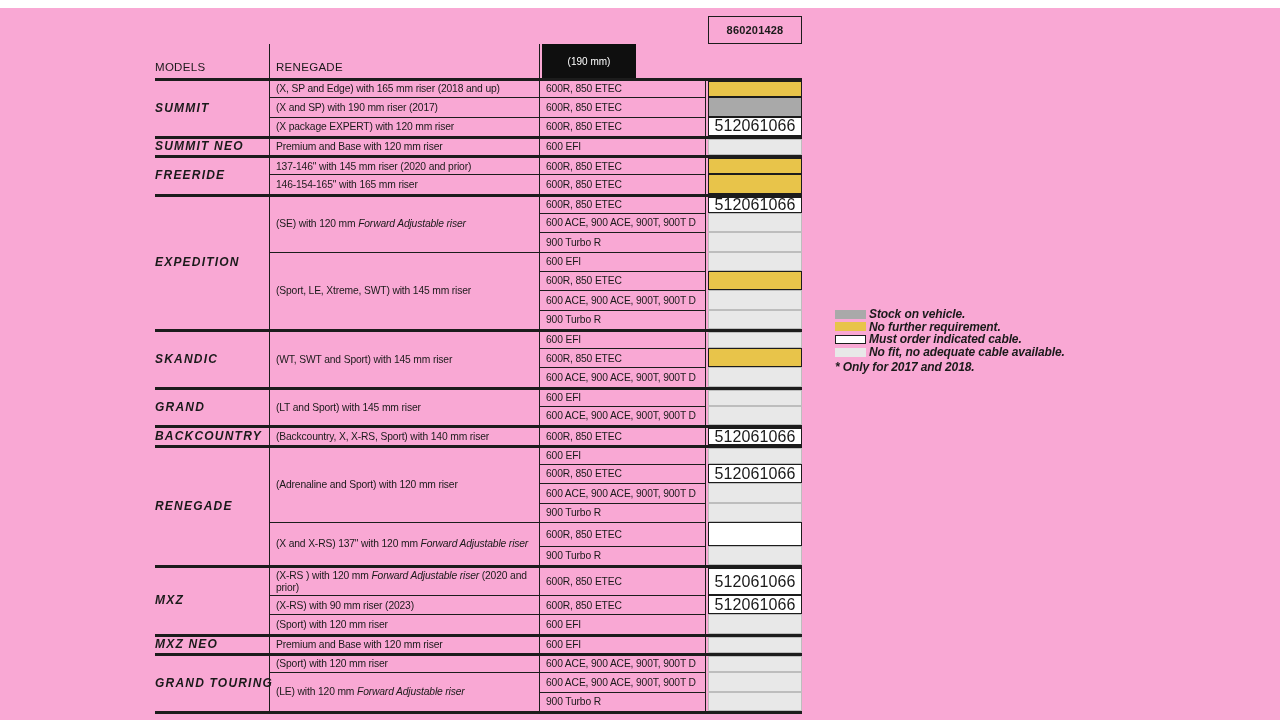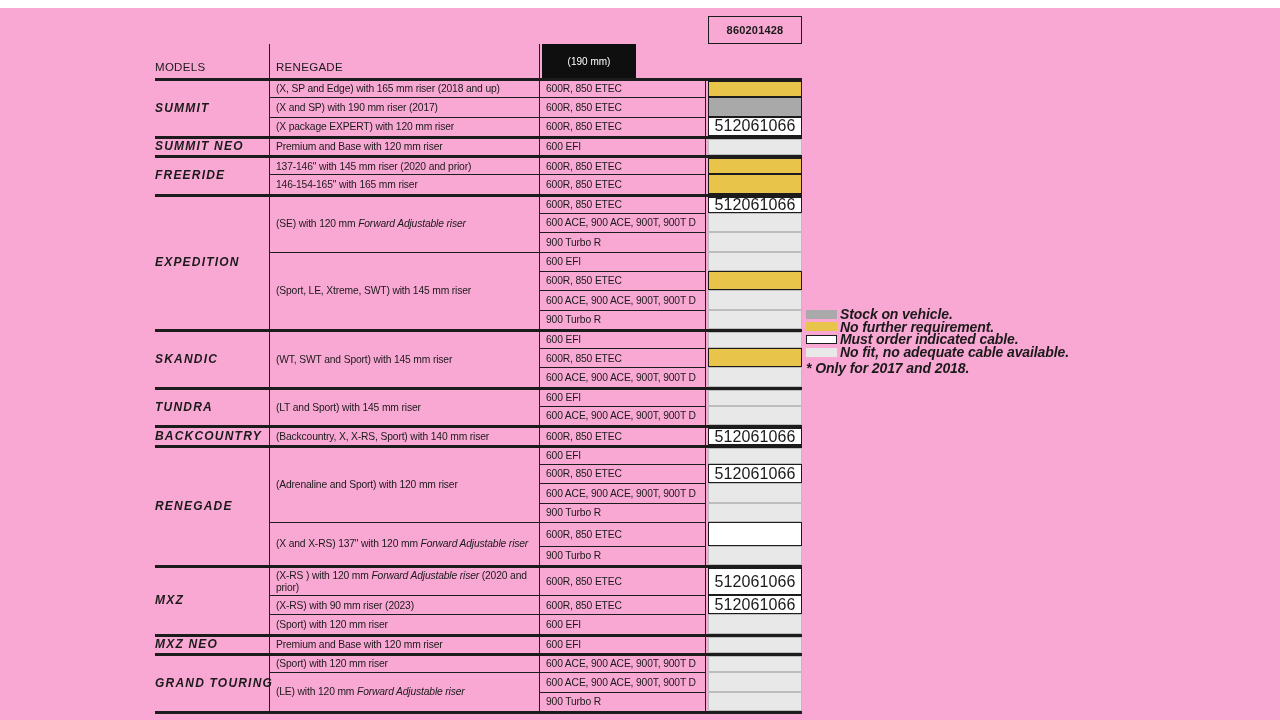--- a/index.html
+++ b/index.html
@@ -60,22 +60,22 @@
   }
   .chip.yellow      { background:#E8C44A; border:1px solid #1c1c1c; }
   .chip.gray        { background:#A9A9A9; border:1px solid #1c1c1c; }
   .chip.cable       { background:#ffffff; border:1px solid #1c1c1c; }
   .chip.cable_empty { background:#ffffff; border:1px solid #1c1c1c; }
   .chip.nofit       { background:#E8E8E8; border:1px solid #BDBDBD; }
   .bottom-bar { height:3px; background:#1c1c1c; width:647px; }
 
   
   .legend {
-    position:absolute; left:806px; top:300px;
-    font-size:14px; font-style:italic; font-weight:700; letter-spacing:-.1px;
+    position:absolute; left:835px; top:300px;
+    font-size:12px; font-style:italic; font-weight:700; letter-spacing:-.1px;
   }
   .lrow { display:flex; align-items:center; height:12.6px; }
   .swatch { width:31px; height:9px; margin-right:3px; box-sizing:border-box; flex:none; }
   .swatch.gray   { background:#A9A9A9; }
   .swatch.yellow { background:#E8C44A; }
   .swatch.cable  { background:#ffffff; border:1.5px solid #1c1c1c; }
   .swatch.nofit  { background:#E8E8E8; }
   .footnote { margin-top:2px; height:12.6px; }
 </style>
 </head>
@@ -207,21 +207,21 @@
               <div class="chip yellow"></div>
             </td>
           </tr>
           <tr>
             <td class="engine">600 ACE, 900 ACE, 900T, 900T D</td>
             <td class="part">
               <div class="chip nofit"></div>
             </td>
           </tr>
           <tr class="group-start">
-            <td class="model" rowspan="2">TUNDRA</td>
+            <td class="model" rowspan="2">GRAND</td>
             <td class="package" rowspan="2"><span>(LT and Sport) with 145 mm riser</span></td>
             <td class="engine">600 EFI</td>
             <td class="part">
               <div class="chip nofit"></div>
             </td>
           </tr>
           <tr>
             <td class="engine">600 ACE, 900 ACE, 900T, 900T D</td>
             <td class="part">
               <div class="chip nofit"></div>

